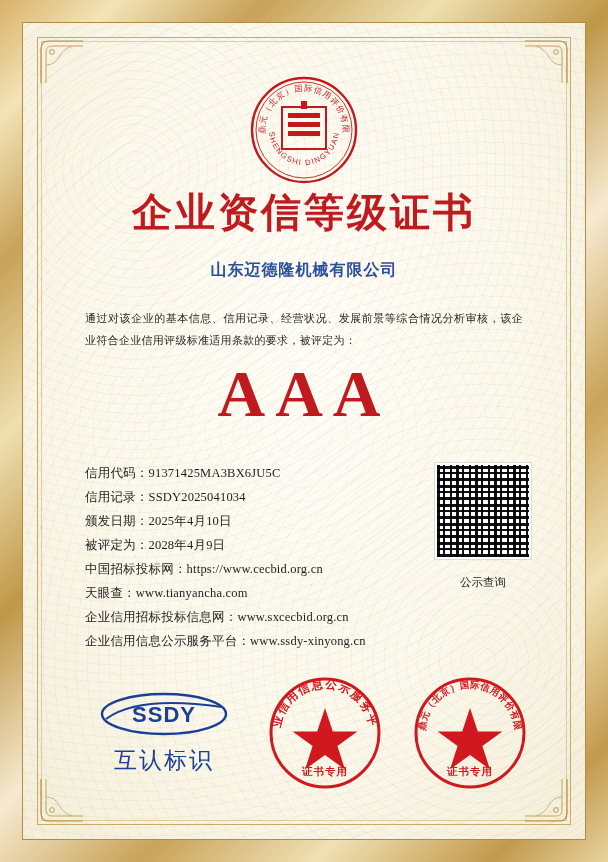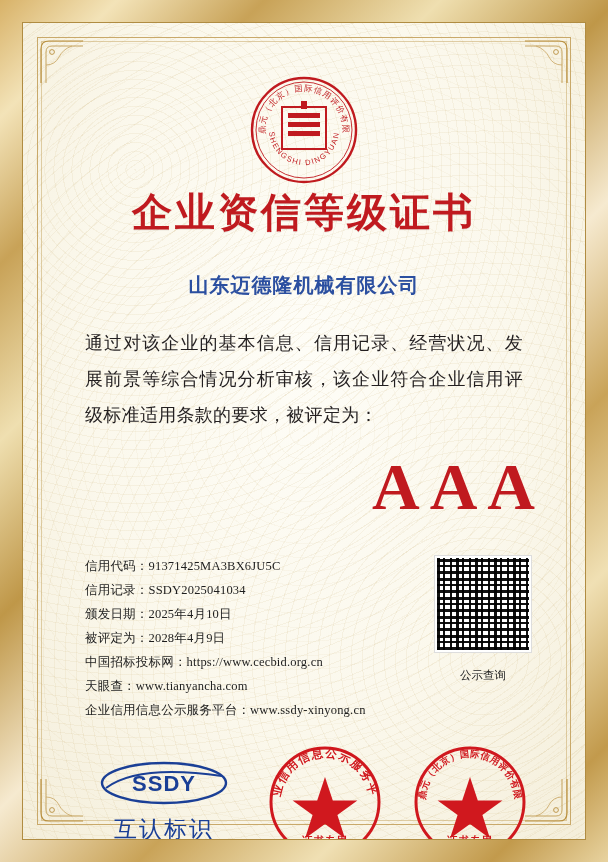--- a/index.html
+++ b/index.html
@@ -108,46 +108,46 @@
     font-weight: bold;
     font-size: 40px;
     letter-spacing: 3px;
     color: #c01a1f;
     text-shadow: 0 1px 0 rgba(0,0,0,0.08);
   }
   .sub-title {
     text-align: center;
     font-family: "Liberation Sans", sans-serif;
     font-weight: bold;
-    font-size: 20px;
+    font-size: 16px;
     letter-spacing: 1px;
     color: #2b4fa0;
-    margin-top: 32px;
+    margin-top: 20px;
   }
 
   
   .body-text {
     margin: 26px 22px 0 22px;
-    font-size: 18px;
+    font-size: 11px;
     line-height: 2.0;
     color: #231f20;
     text-align: justify;
     font-family: "Liberation Sans", sans-serif;
     letter-spacing: 0.3px;
   }
 
   
   .grade {
-    text-align: right;
+    text-align: center;
     font-family: "Liberation Serif", serif;
     font-size: 66px;
     font-weight: bold;
     color: #c01a1f;
     letter-spacing: 10px;
-    margin-top: 18px;
+    margin-top: 7px;
     line-height: 1.1;
   }
 
   
   .info-row {
     display: flex;
     margin-top: 30px;
     align-items: flex-start;
   }
   .info-list {
@@ -316,20 +316,23 @@
           <div class="info-line">
             <span>被评定为：</span><span class="val">2028年4月9日</span>
           </div>
           <div class="info-line">
             <span>中国招标投标网：</span><span class="val">https://www.cecbid.org.cn</span>
           </div>
           <div class="info-line">
             <span>天眼查：</span><span class="val">www.tianyancha.com</span>
           </div>
           <div class="info-line">
+            <span>企业信用招标投标信息网：</span><span class="val">www.sxcecbid.org.cn</span>
+          </div>
+          <div class="info-line">
             <span>企业信用信息公示服务平台：</span><span class="val">www.ssdy-xinyong.cn</span>
           </div>
         </div>
 
         <div class="qr-box">
           <div class="qr"></div>
           <div class="qr-caption">公示查询</div>
         </div>
       </div>
 

